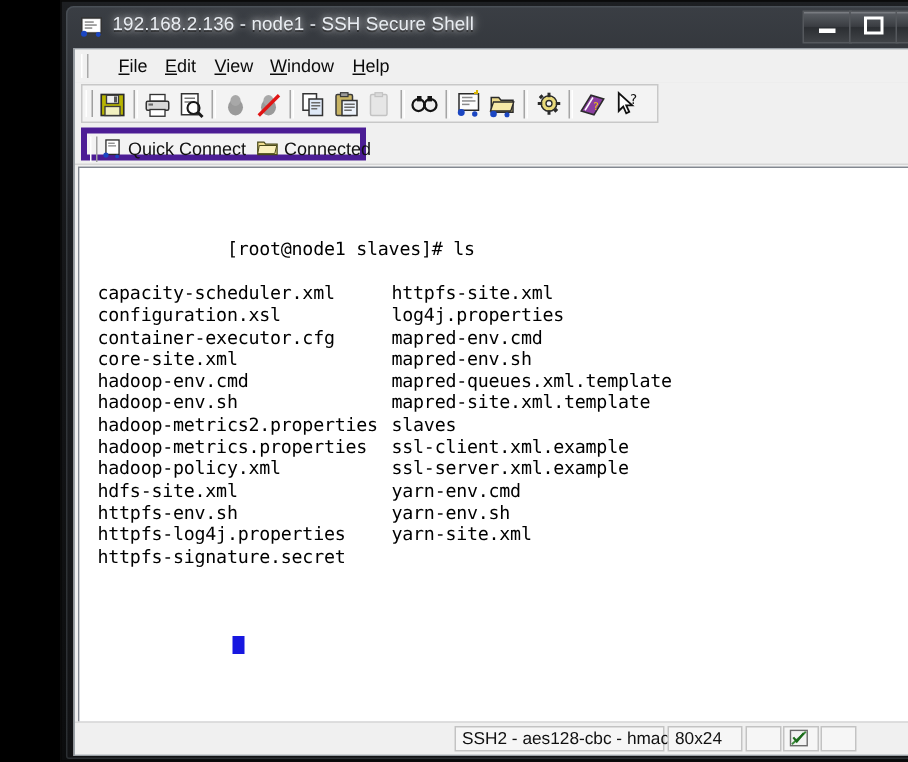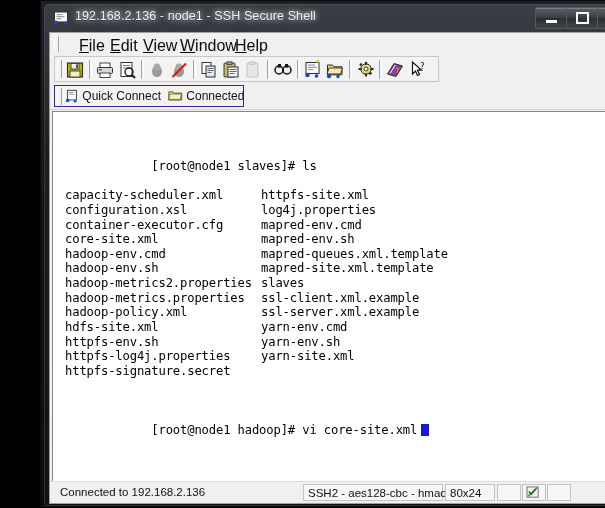--- a/index.html
+++ b/index.html
@@ -95,21 +95,21 @@
   }
   #menu-grip { position:absolute; left:4px; top:3px; }
   .grip {
     display:inline-block; width: 3px; height: 16px;
     border-left: 1px solid #ffffff;
     border-right: 1px solid #a9a9a9;
     margin-right: 1px;
   }
   .menu-item {
     position: absolute; top: 3px;
-    font-size: 16px; color: #0b0b0b;
+    font-size: 12px; color: #0b0b0b;
     padding: 1px 5px;
     cursor: default;
     white-space: nowrap;
     text-align: center;
   }
   .menu-item u { text-decoration: underline; }
 
   
   #toolbar {
     position: absolute; left: 0; top: 22px;
@@ -145,21 +145,21 @@
   
   #qcbar {
     position: absolute; left: 0; top: 51px;
     width: 100%; height: 25px;
     background: #f0f0f0;
     border-bottom: 1px solid #d6d6d6;
   }
   #qcbar-inner {
     position:absolute; left:4px; top:1px;
     width: 190px; height: 22px;
-    border: 1px solid #4c1d95;
+    border: 4px solid #4c1d95;
     background: #f3f3f3;
     box-sizing: border-box;
   }
   .qc-item {
     position:absolute; top: 3px;
     font-size: 12px; color: #111;
     cursor: default;
     white-space: nowrap;
   }
 
@@ -473,38 +473,37 @@
     </div>
 
     <div id="terminal-wrap">
       <div id="terminal">
         <div id="term-text">
           <div class="tline">
             <span>[root@node1 slaves]# ls</span>
           </div>
           <div id="listing-rows"><div class="tline"><span>capacity-scheduler.xml</span><span class="col2">httpfs-site.xml</span></div><div class="tline"><span>configuration.xsl</span><span class="col2">log4j.properties</span></div><div class="tline"><span>container-executor.cfg</span><span class="col2">mapred-env.cmd</span></div><div class="tline"><span>core-site.xml</span><span class="col2">mapred-env.sh</span></div><div class="tline"><span>hadoop-env.cmd</span><span class="col2">mapred-queues.xml.template</span></div><div class="tline"><span>hadoop-env.sh</span><span class="col2">mapred-site.xml.template</span></div><div class="tline"><span>hadoop-metrics2.properties</span><span class="col2">slaves</span></div><div class="tline"><span>hadoop-metrics.properties</span><span class="col2">ssl-client.xml.example</span></div><div class="tline"><span>hadoop-policy.xml</span><span class="col2">ssl-server.xml.example</span></div><div class="tline"><span>hdfs-site.xml</span><span class="col2">yarn-env.cmd</span></div><div class="tline"><span>httpfs-env.sh</span><span class="col2">yarn-env.sh</span></div><div class="tline"><span>httpfs-log4j.properties</span><span class="col2">yarn-site.xml</span></div><div class="tline"><span>httpfs-signature.secret</span></div></div>
           <div class="tline" style="height:auto">
-            <span>[root@node1 hadoop]# vi core-site.xml</span><span id="cursor"></span>
+            <span id="cursor"></span>
           </div>
         </div>
       </div>
 
       <div id="vscroll">
         <div class="sb-arrow" id="sb-up">
           <span class="tri tri-up"></span>
         </div>
         <div id="sb-thumb"></div>
         <div class="sb-arrow" id="sb-down">
           <span class="tri tri-dn"></span>
         </div>
       </div>
     </div>
 
     <div id="statusbar">
-      <div class="sb-cell" id="sb-conn">Connected to 192.168.2.136</div>
       <div class="sb-cell sb-box" id="sb-cipher">SSH2 - aes128-cbc - hmac-md5</div>
       <div class="sb-cell sb-box" id="sb-size">80x24</div>
       <div class="sb-cell sb-box" id="sb-e1"></div>
       <div class="sb-cell sb-box" id="sb-e2">
         <svg width="15" height="13" viewBox="0 0 16 14" style="margin-left:-1px;margin-top:1px">
           <rect x="1" y="1" width="12" height="11" fill="#f2f2f2" stroke="#6a6a6a" stroke-width="1"></rect>
           <path d="M2 11 l10 -9" stroke="#3a8a3a" stroke-width="1.4"></path>
           <path d="M3 6 l2.5 3 l5 -6" stroke="#1a6a1a" stroke-width="1.6" fill="none"></path>
         </svg>
       </div>

